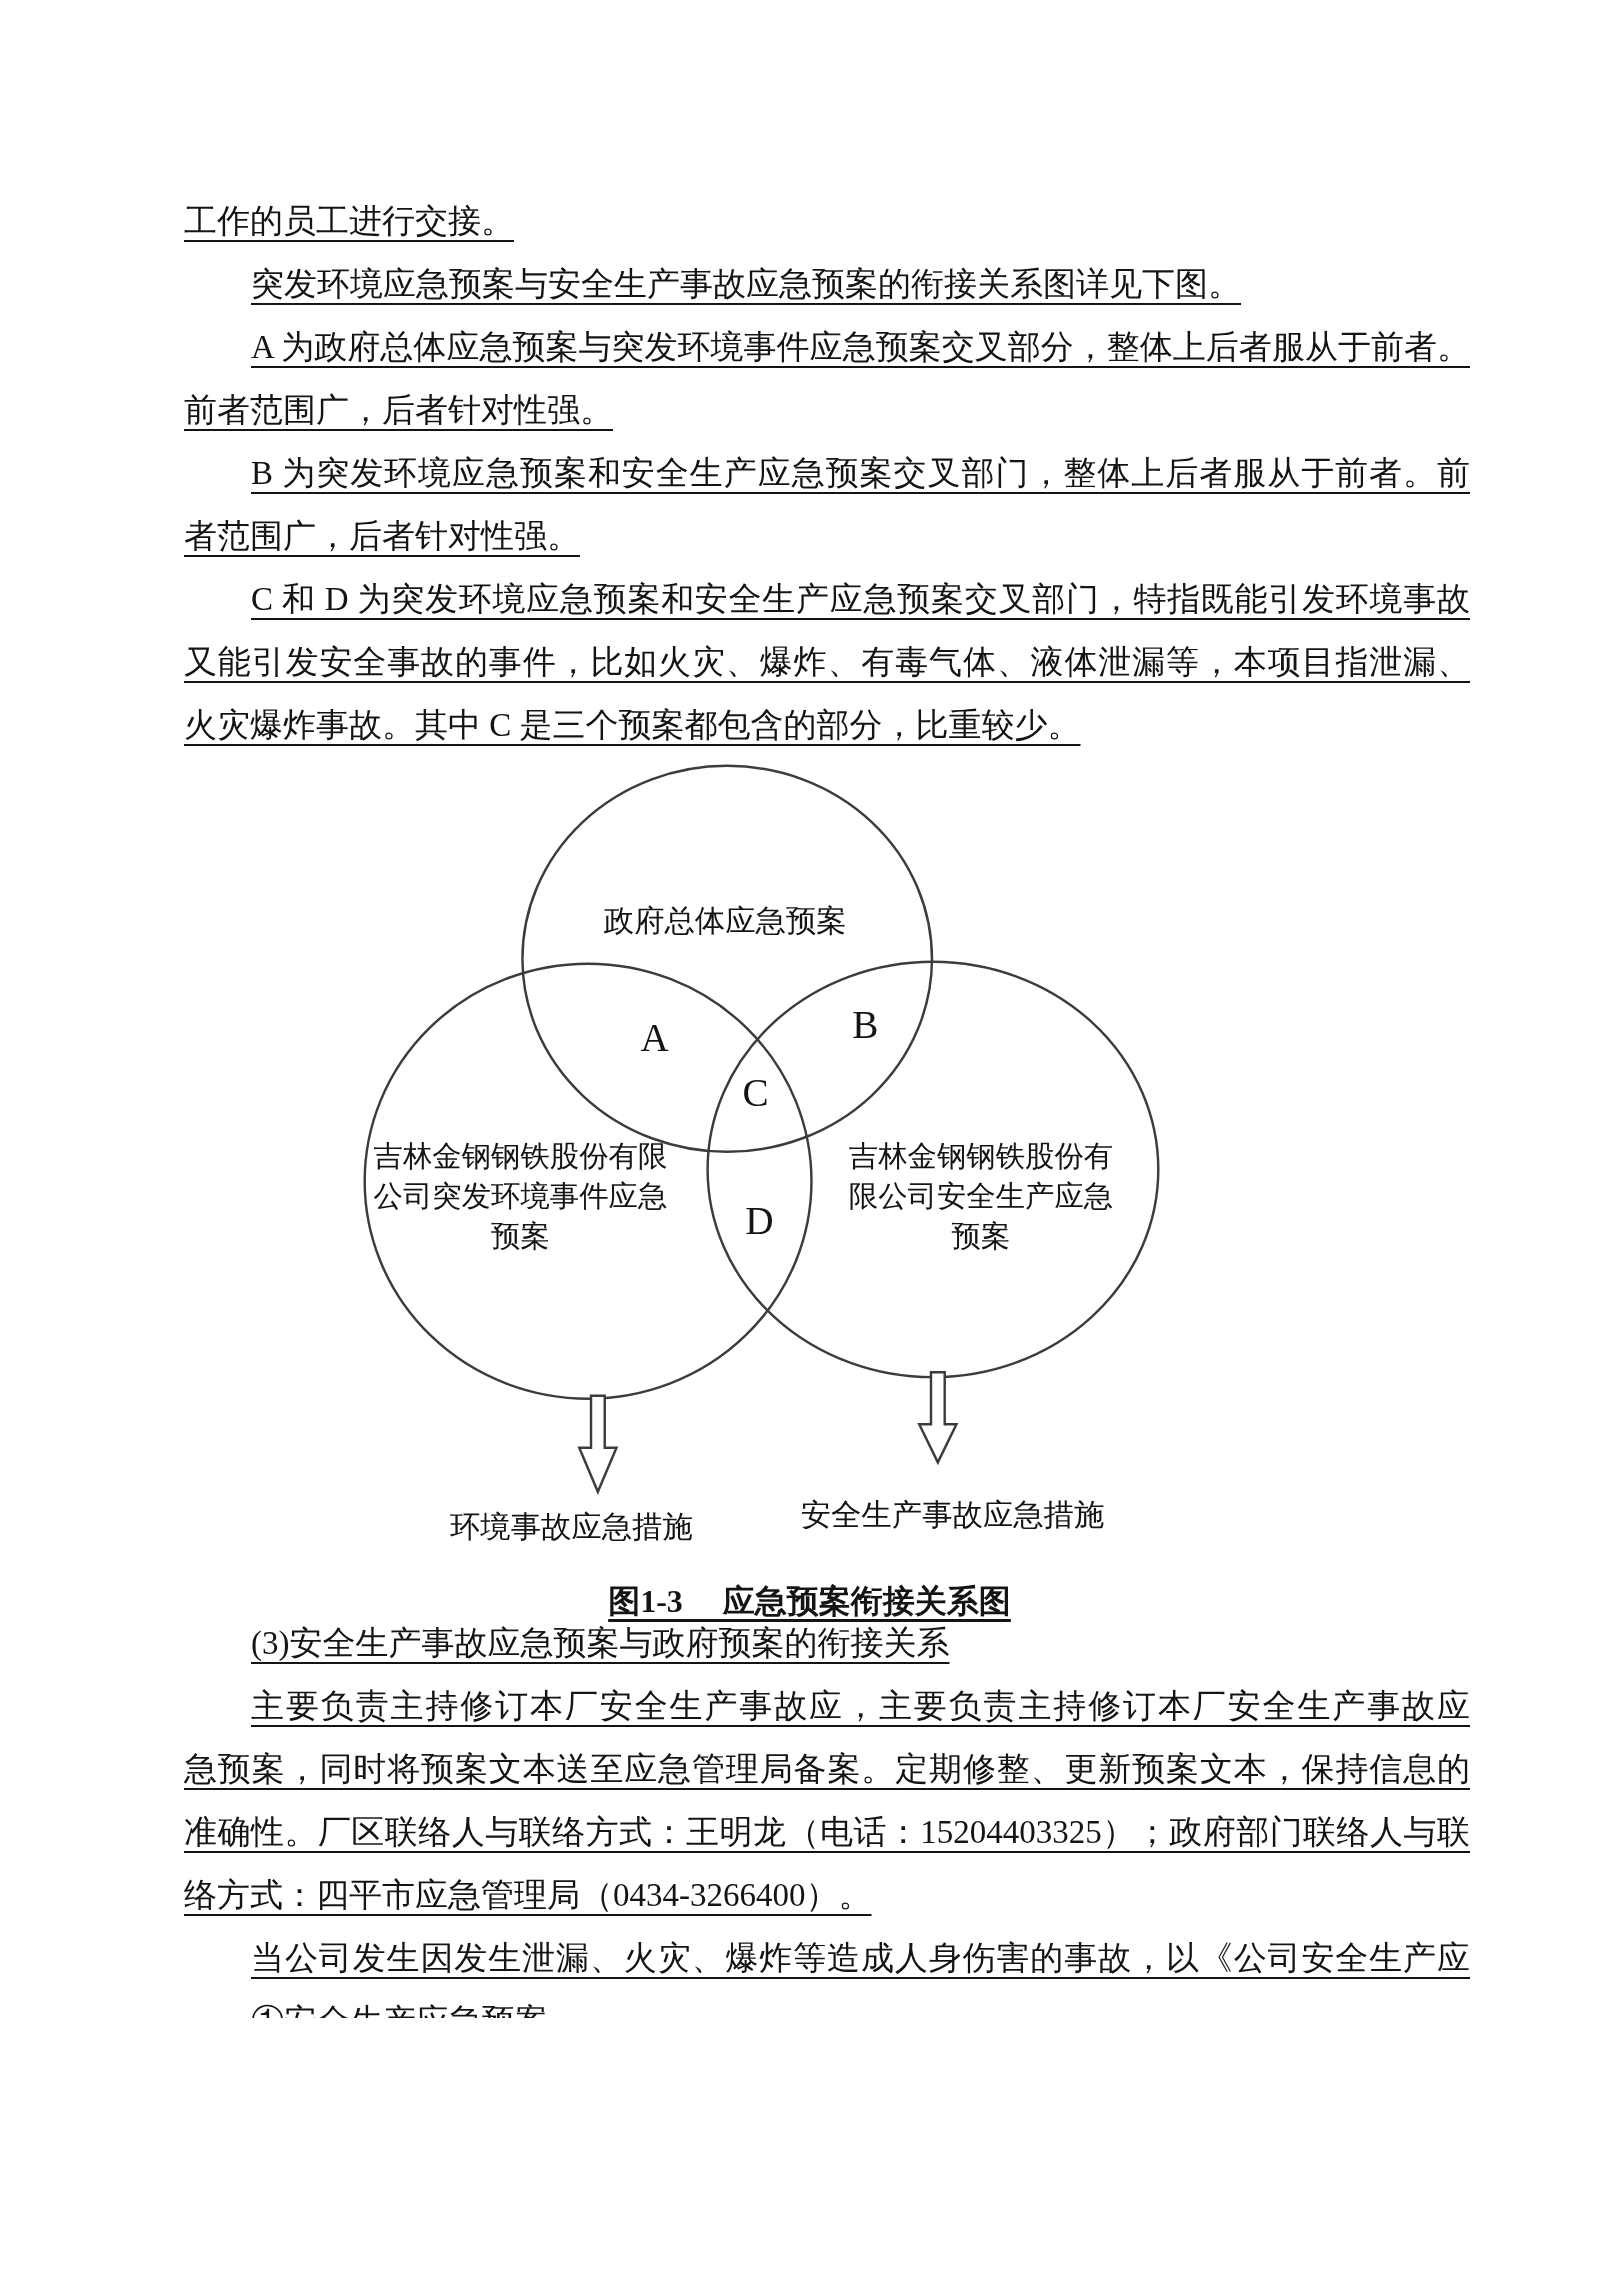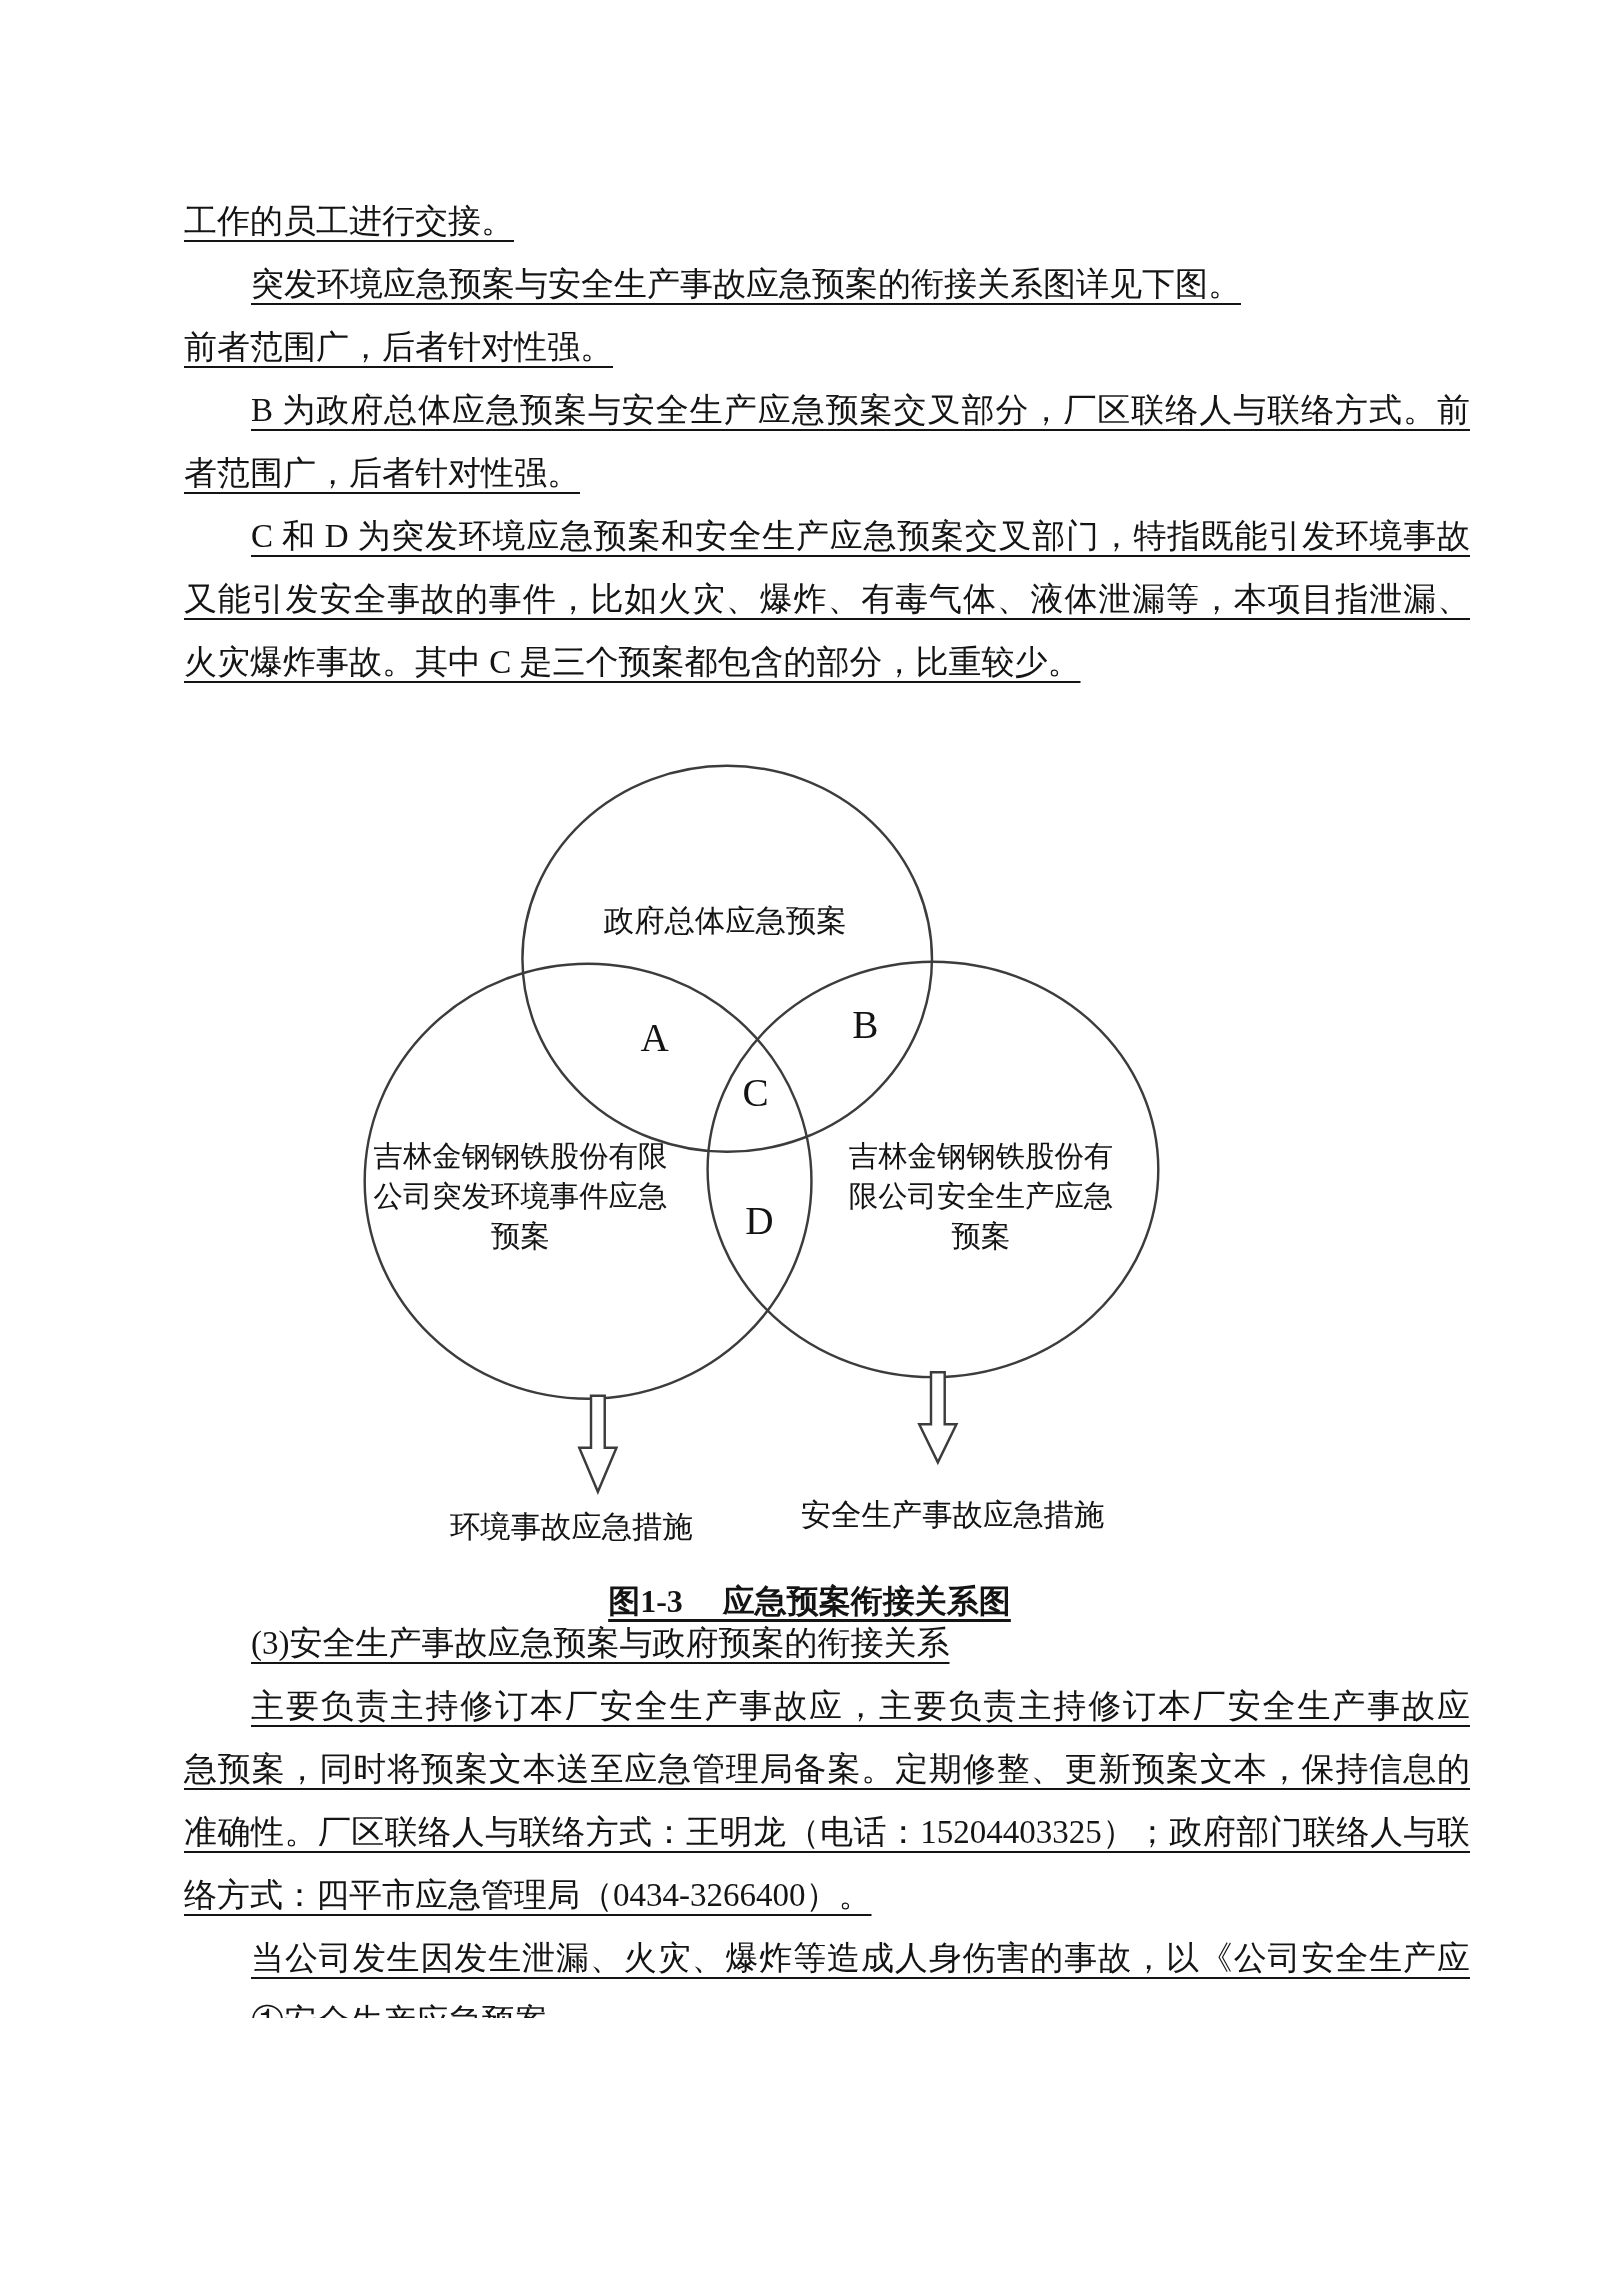--- a/index.html
+++ b/index.html
@@ -60,22 +60,23 @@
   .arrow-label{font-size:31px;}
 </style>
 </head>
 <body>
 
 <div class="page">
 
   <div class="textcol" style="top:190px;">
     <div class="line">工作的员工进行交接。</div>
     <div class="line indent">突发环境应急预案与安全生产事故应急预案的衔接关系图详见下图。</div>
+    <div class="line indent full">A 为政府总体应急预案与突发环境事件应急预案交叉部分，整体上后者服从于前者。</div>
     <div class="line">前者范围广，后者针对性强。</div>
-    <div class="line indent full">B 为政府总体应急预案与安全生产应急预案交叉部分，厂区联络人与联络方式。前</div>
+    <div class="line indent full">B 为突发环境应急预案和安全生产应急预案交叉部门，整体上后者服从于前者。前</div>
     <div class="line">者范围广，后者针对性强。</div>
     <div class="line indent full">C 和 D 为突发环境应急预案和安全生产应急预案交叉部门，特指既能引发环境事故</div>
     <div class="line full">又能引发安全事故的事件，比如火灾、爆炸、有毒气体、液体泄漏等，本项目指泄漏、</div>
     <div class="line">火灾爆炸事故。其中 C 是三个预案都包含的部分，比重较少。</div>
   </div>
 
   <svg class="venn" width="1619" height="823" viewBox="0 770 1652 840">
 
     <ellipse cx="742" cy="978" rx="209" ry="197"></ellipse>
     <ellipse cx="600" cy="1205" rx="228" ry="222"></ellipse>

